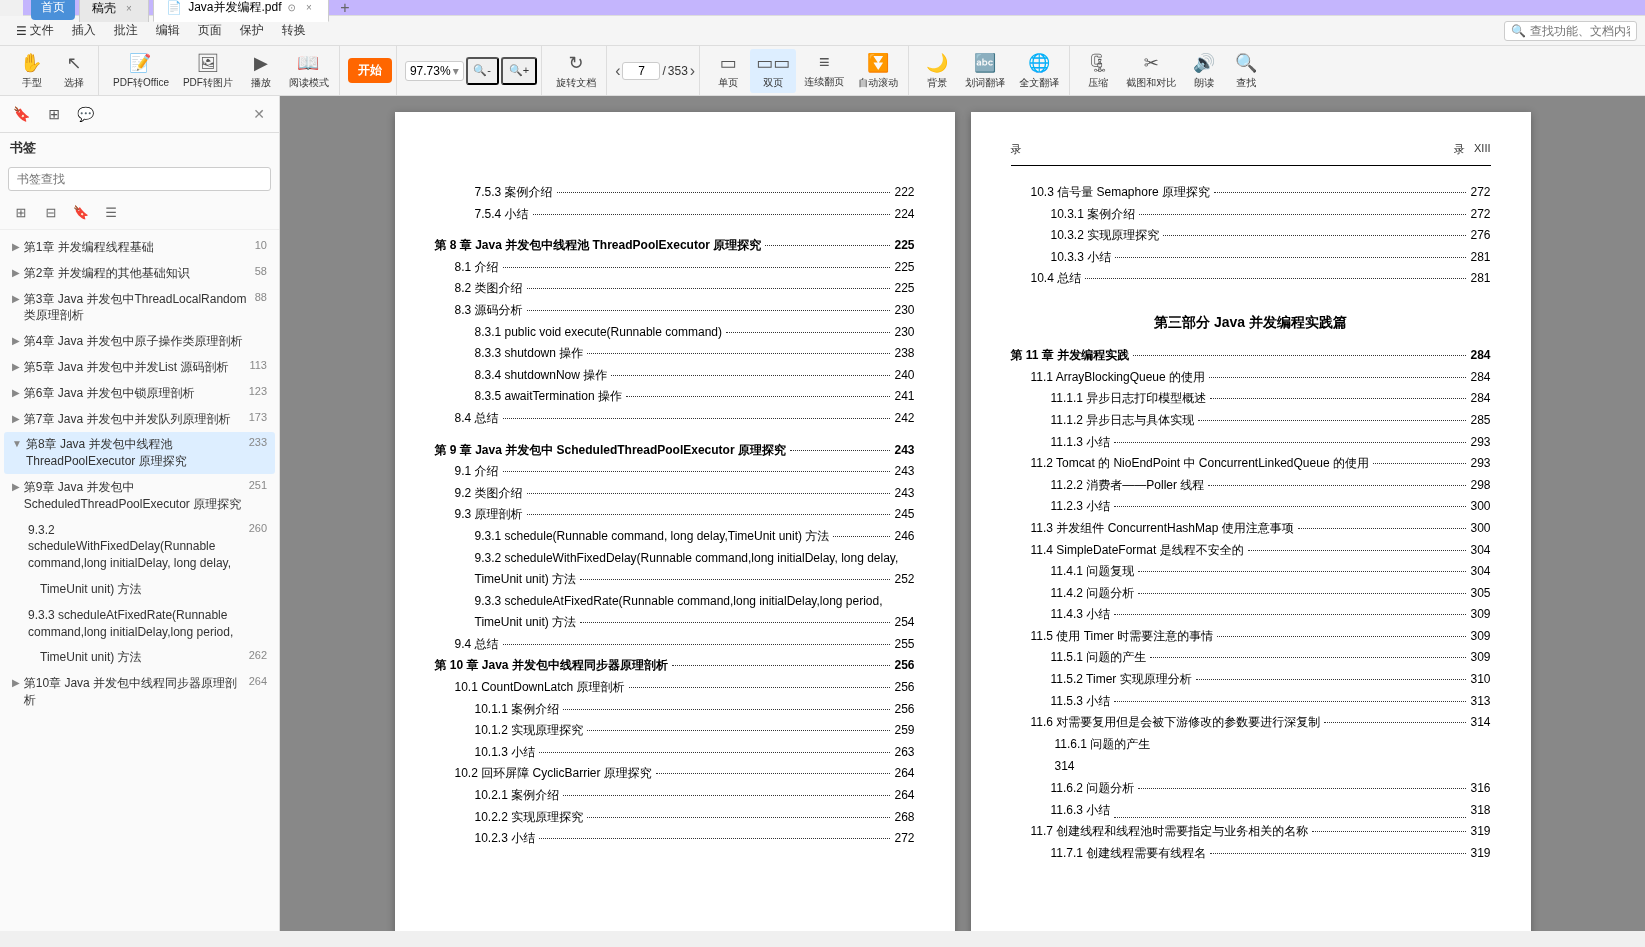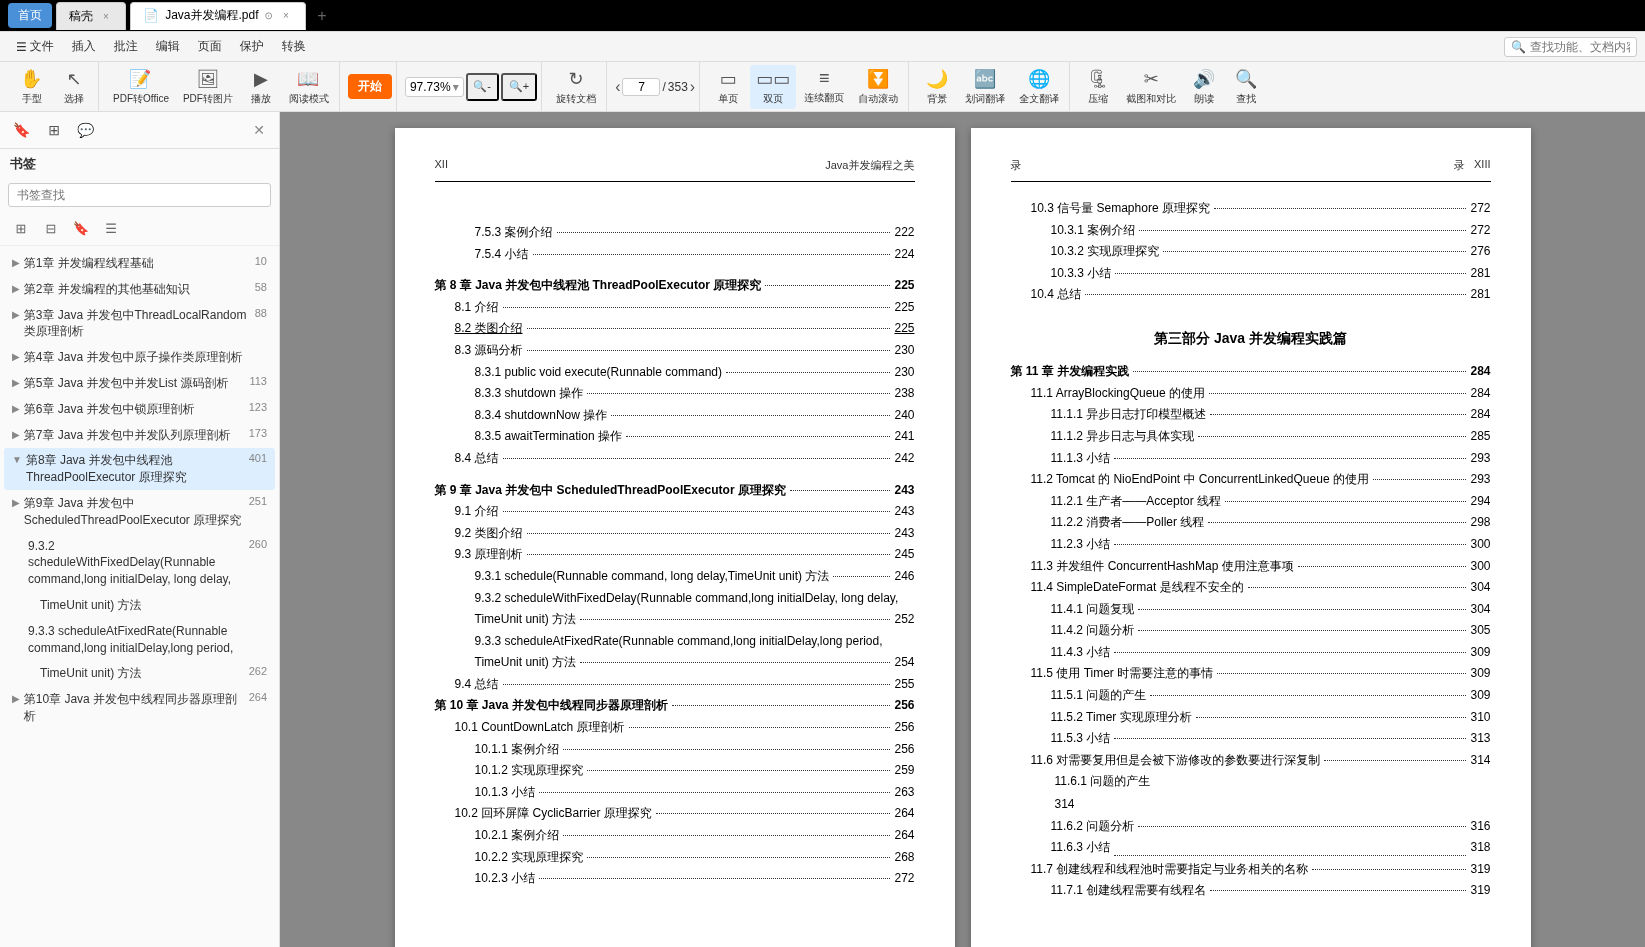--- a/index.html
+++ b/index.html
@@ -2,25 +2,26 @@
 <html><head>
   <meta charset="utf-8">
   <style>
     * { box-sizing: border-box; margin: 0; padding: 0; }
     body { font-family: 'Microsoft YaHei', Arial, sans-serif; font-size: 12px; background: #f0f0f0; overflow: hidden; }
 
     
     .title-bar {
       display: flex;
       align-items: center;
-      height: 32px;
-      background: #000000;
+      height: 16px;
+      background: #c4b5fd;
       border-bottom: 1px solid #ddd;
       padding: 0 8px;
       gap: 4px;
+      margin-left: 23px;
     }
     .tab {
       display: flex;
       align-items: center;
       padding: 4px 12px;
       background: #e8e8e8;
       border: 1px solid #ccc;
       border-bottom: none;
       border-radius: 4px 4px 0 0;
       cursor: pointer;
@@ -485,21 +486,21 @@
           <span class="bookmark-page">123</span>
         </div>
         <div class="bookmark-item" style="padding-left: 8px;">
           <span class="bookmark-arrow">▶</span>
           <span class="bookmark-text">第7章 Java 并发包中并发队列原理剖析</span>
           <span class="bookmark-page">173</span>
         </div>
         <div class="bookmark-item selected" style="padding-left: 8px;">
           <span class="bookmark-arrow">▼</span>
           <span class="bookmark-text">第8章 Java 并发包中线程池ThreadPoolExecutor 原理探究</span>
-          <span class="bookmark-page">401</span>
+          <span class="bookmark-page">233</span>
         </div>
         <div class="bookmark-item" style="padding-left: 8px;">
           <span class="bookmark-arrow">▶</span>
           <span class="bookmark-text">第9章 Java 并发包中ScheduledThreadPoolExecutor 原理探究</span>
           <span class="bookmark-page">251</span>
         </div>
         <div class="bookmark-item" style="padding-left: 20px;">
           <span class="bookmark-arrow"></span>
           <span class="bookmark-text">9.3.2 scheduleWithFixedDelay(Runnable command,long initialDelay, long delay,</span>
           <span class="bookmark-page">260</span>
@@ -522,24 +523,20 @@
           <span class="bookmark-text">第10章 Java 并发包中线程同步器原理剖析</span>
           <span class="bookmark-page">264</span>
         </div>
       </div>
   </div>
 
   <div class="pdf-area">
 
     <div style="display:flex;gap:16px;">
       <div class="pdf-page" style="width:560px;min-height:900px;padding:30px 40px;font-size:11.5px;">
-        <div class="pdf-header">
-          <span>XII</span>
-          <span>Java并发编程之美</span>
-        </div>
         <div class="toc-container" id="toc-left">
             <div class="toc-entry" style="padding-left: 40px; margin-top: 40px;">
               <span class="toc-title">7.5.3  案例介绍</span>
               <span class="toc-dots"></span>
               <span class="toc-page">222</span>
             </div>
             <div class="toc-entry" style="padding-left: 40px; justify-content: space-between;">
               <span class="toc-title">7.5.4  小结</span>
               <span class="toc-dots"></span>
               <span class="toc-page">224</span>
@@ -547,21 +544,21 @@
             <div class="toc-entry" style="font-weight: bold; margin-top: 10px; padding-left: 0px;">
               <span class="toc-title" style="font-weight: bold;">第 8 章   Java 并发包中线程池 ThreadPoolExecutor 原理探究</span>
               <span class="toc-dots"></span>
               <span class="toc-page">225</span>
             </div>
             <div class="toc-entry" style="padding-left: 20px;">
               <span class="toc-title">8.1  介绍</span>
               <span class="toc-dots"></span>
               <span class="toc-page">225</span>
             </div>
-            <div class="toc-entry" style="padding-left: 20px; text-decoration: underline;">
+            <div class="toc-entry" style="padding-left: 20px;">
               <span class="toc-title">8.2  类图介绍</span>
               <span class="toc-dots"></span>
               <span class="toc-page">225</span>
             </div>
             <div class="toc-entry" style="padding-left: 20px;">
               <span class="toc-title">8.3  源码分析</span>
               <span class="toc-dots"></span>
               <span class="toc-page">230</span>
             </div>
             <div class="toc-entry" style="padding-left: 40px;">
@@ -736,25 +733,20 @@
               <span class="toc-title">11.1.3  小结</span>
               <span class="toc-dots"></span>
               <span class="toc-page">293</span>
             </div>
             <div class="toc-entry" style="padding-left: 20px;">
               <span class="toc-title">11.2  Tomcat 的 NioEndPoint 中 ConcurrentLinkedQueue 的使用</span>
               <span class="toc-dots"></span>
               <span class="toc-page">293</span>
             </div>
             <div class="toc-entry" style="padding-left: 40px;">
-              <span class="toc-title">11.2.1  生产者——Acceptor 线程</span>
-              <span class="toc-dots"></span>
-              <span class="toc-page">294</span>
-            </div>
-            <div class="toc-entry" style="padding-left: 40px;">
               <span class="toc-title">11.2.2  消费者——Poller 线程</span>
               <span class="toc-dots"></span>
               <span class="toc-page">298</span>
             </div>
             <div class="toc-entry" style="padding-left: 40px;">
               <span class="toc-title">11.2.3  小结</span>
               <span class="toc-dots"></span>
               <span class="toc-page">300</span>
             </div>
             <div class="toc-entry" style="padding-left: 20px;">

